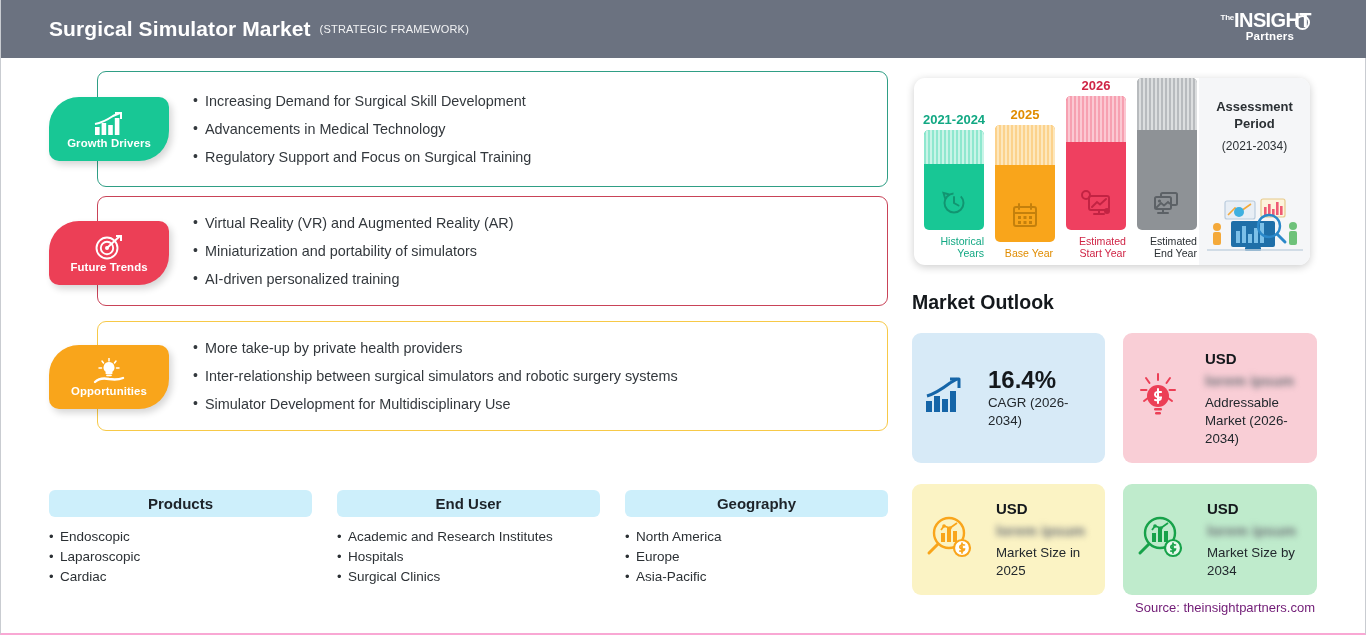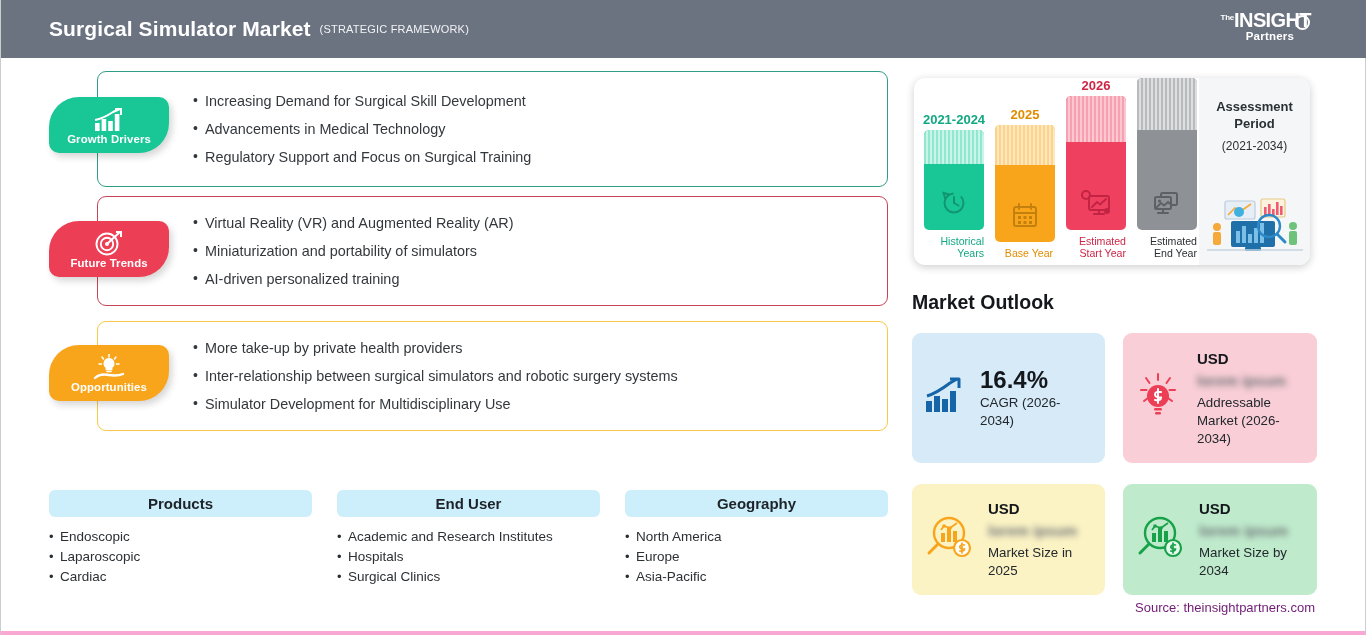--- a/index.html
+++ b/index.html
@@ -6,21 +6,21 @@
   html, body {
     width: 1366px; height: 635px;
     font-family: "Liberation Sans", sans-serif;
     background: #ffffff;
     overflow: hidden;
   }
   .page {
     position: relative;
     width: 1366px; height: 635px;
     background: #fff;
-    border-bottom: 4px solid #f9a8d4;
+    border-bottom: 2px solid #f9a8d4;
     border-left: 1px solid #c9ccd1;
     border-right: 1px solid #c9ccd1;
   }
 
   
   .header {
     position: absolute; left: 0; top: 0;
     width: 1366px; height: 58px;
     background: #6b7280;
     display: flex; align-items: center;
@@ -97,21 +97,21 @@
     position: absolute; left: 107px; width: 1.3px;
     background: #cfd4d9;
   }
   .connector.c1 { top: 71px;  height: 116px; }
   .connector.c2 { top: 196px; height: 110px; }
   .connector.c3 { top: 321px; height: 110px; }
 
   
   .badge {
     position: absolute;
-    width: 120px; height: 56px;
+    width: 120px; height: 64px;
     border-radius: 30px 10px 30px 10px;
     box-shadow: 3px 4px 7px rgba(0,0,0,.16);
     color: #fff;
     display: flex; flex-direction: column;
     align-items: center; justify-content: center;
     text-align: center;
   }
   .badge .b-label {
     font-size: 11.4px; font-weight: bold;
     letter-spacing: .1px; margin-top: 1px;
@@ -201,21 +201,21 @@
     font-size: 12px; color: #2b3034; margin-top: 7px;
   }
 
   
   .outlook-title {
     position: absolute; left: 911px; top: 291px;
     font-size: 19.5px; font-weight: bold; color: #14181c;
   }
   .card {
     position: absolute; border-radius: 9px;
-    display: flex; align-items: center; padding: 0 12px; gap: 16px;
+    display: flex; align-items: center; padding: 0 12px; gap: 24px;
   }
   .card.c-cagr { left: 911px; top: 333px; width: 193px; height: 130px; background: #d7eaf7; }
   .card.c-addr { left: 1122px; top: 333px; width: 194px; height: 130px; background: #f9ced6; }
   .card.c-2025 { left: 911px; top: 484px; width: 193px; height: 111px; background: #fbf3c4; }
   .card.c-2034 { left: 1122px; top: 484px; width: 194px; height: 111px; background: #bfebcc; }
 
   .card .c-text { display: flex; flex-direction: column; }
   .c-big { font-size: 24px; font-weight: bold; color: #14181c; line-height: 28px; }
   .c-sub { font-size: 13.3px; color: #22282d; line-height: 18px; }
   .c-usd { font-size: 15px; font-weight: bold; color: #14181c; line-height: 20px; }

